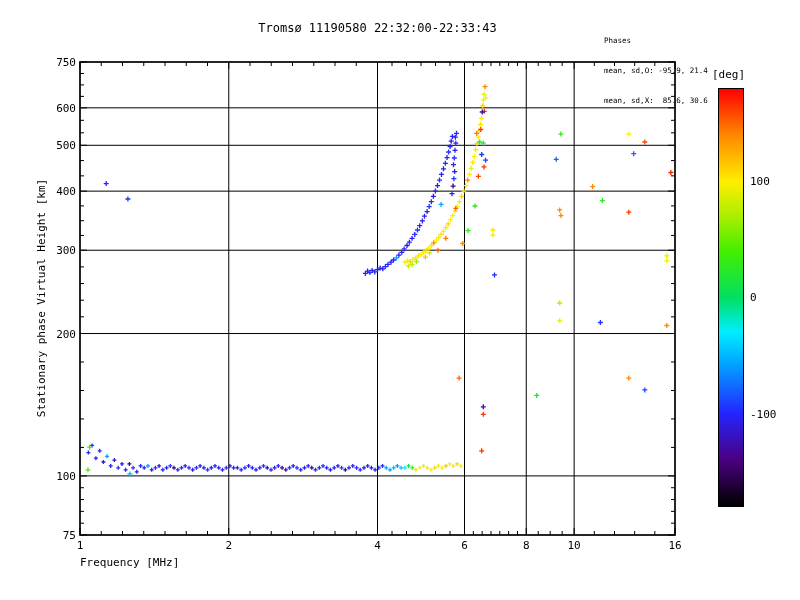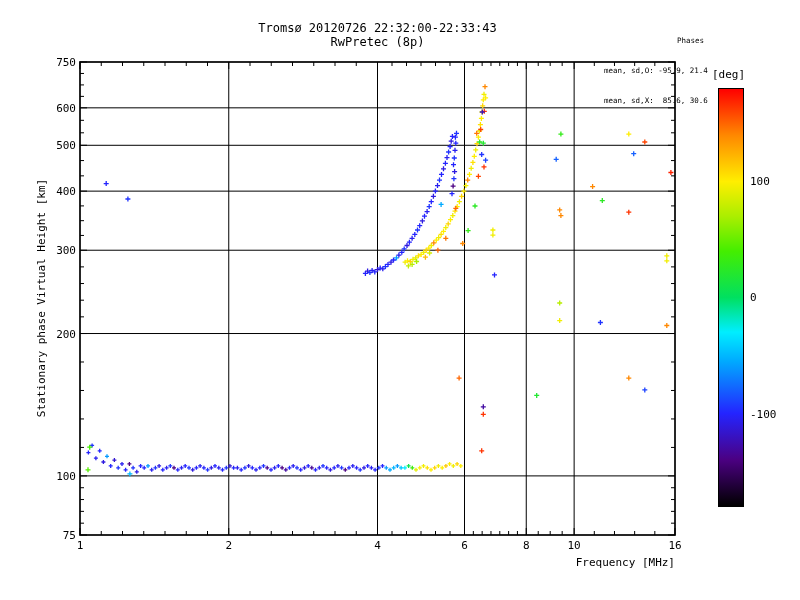--- a/index.html
+++ b/index.html
@@ -4,22 +4,22 @@
 <style>
   html,body{margin:0;padding:0;background:#ffffff;}
   #screen{position:relative;width:800px;height:600px;background:#ffffff;overflow:hidden;
           font-family:"DejaVu Sans Mono",monospace;color:#000;}
   #plot-svg{position:absolute;left:0;top:0;}
   .title-line{position:absolute;left:80px;width:595px;text-align:center;font-size:12px;
               letter-spacing:0px;white-space:pre;}
   #title1{top:21px;}
   #title2{top:35px;}
   #stats{position:absolute;left:604px;top:16px;font-size:7.5px;line-height:10px;white-space:pre;}
-  #stats .hdr{text-align:right;width:100px;}
-  #xlabel{position:absolute;left:80px;width:595px;top:556px;text-align:right;font-size:11px;}
+  #stats .hdr{text-align:left;width:100px;}
+  #xlabel{position:absolute;left:80px;width:595px;top:556px;text-align:left;font-size:11px;}
   #ylabel{position:absolute;left:41px;top:298px;transform:translate(-50%,-50%) rotate(-90deg);
           white-space:nowrap;font-size:11px;}
   #colorbar{position:absolute;left:718px;top:88px;width:26px;height:419px;
             border:1px solid #000;box-sizing:border-box;}
   #cb-label{position:absolute;left:712px;top:68px;font-size:11px;}
   .cb-tick{position:absolute;left:750px;font-size:11px;}
   #cb-t1{top:175px;}
   #cb-t2{top:291px;}
   #cb-t3{top:408px;text-align:center;}
 </style>
@@ -432,22 +432,21 @@
       <line x1="80" y1="120.32267927965286" x2="84" y2="120.32267927965286" stroke="#000" stroke-width="1"></line>
       <line x1="675" y1="120.32267927965286" x2="671" y2="120.32267927965286" stroke="#000" stroke-width="1"></line>
       <line x1="80" y1="96.37882711460801" x2="84" y2="96.37882711460801" stroke="#000" stroke-width="1"></line>
       <line x1="675" y1="96.37882711460801" x2="671" y2="96.37882711460801" stroke="#000" stroke-width="1"></line>
       <line x1="80" y1="84.91921807640534" x2="84" y2="84.91921807640534" stroke="#000" stroke-width="1"></line>
       <line x1="675" y1="84.91921807640534" x2="671" y2="84.91921807640534" stroke="#000" stroke-width="1"></line>
       <line x1="80" y1="73.45960903820267" x2="84" y2="73.45960903820267" stroke="#000" stroke-width="1"></line>
       <line x1="675" y1="73.45960903820267" x2="671" y2="73.45960903820267" stroke="#000" stroke-width="1"></line>
     </svg>
 
-  <div class="title-line" id="title1">Tromsø 20120726 22:32:00-22:33:43</div>
-  <div class="title-line" id="title2">RwPretec (8p)</div>
+  <div class="title-line" id="title1">Tromsø 11190580 22:32:00-22:33:43</div>
 
   <div id="stats">
     <div class="hdr">Phases</div>
     <div>mean, sd,O: -95.9, 21.4</div>
     <div>mean, sd,X:  85.6, 30.6</div>
   </div>
 
   <div id="xlabel">Frequency [MHz]</div>
   <div id="ylabel">Stationary phase Virtual Height [km]</div>
 

